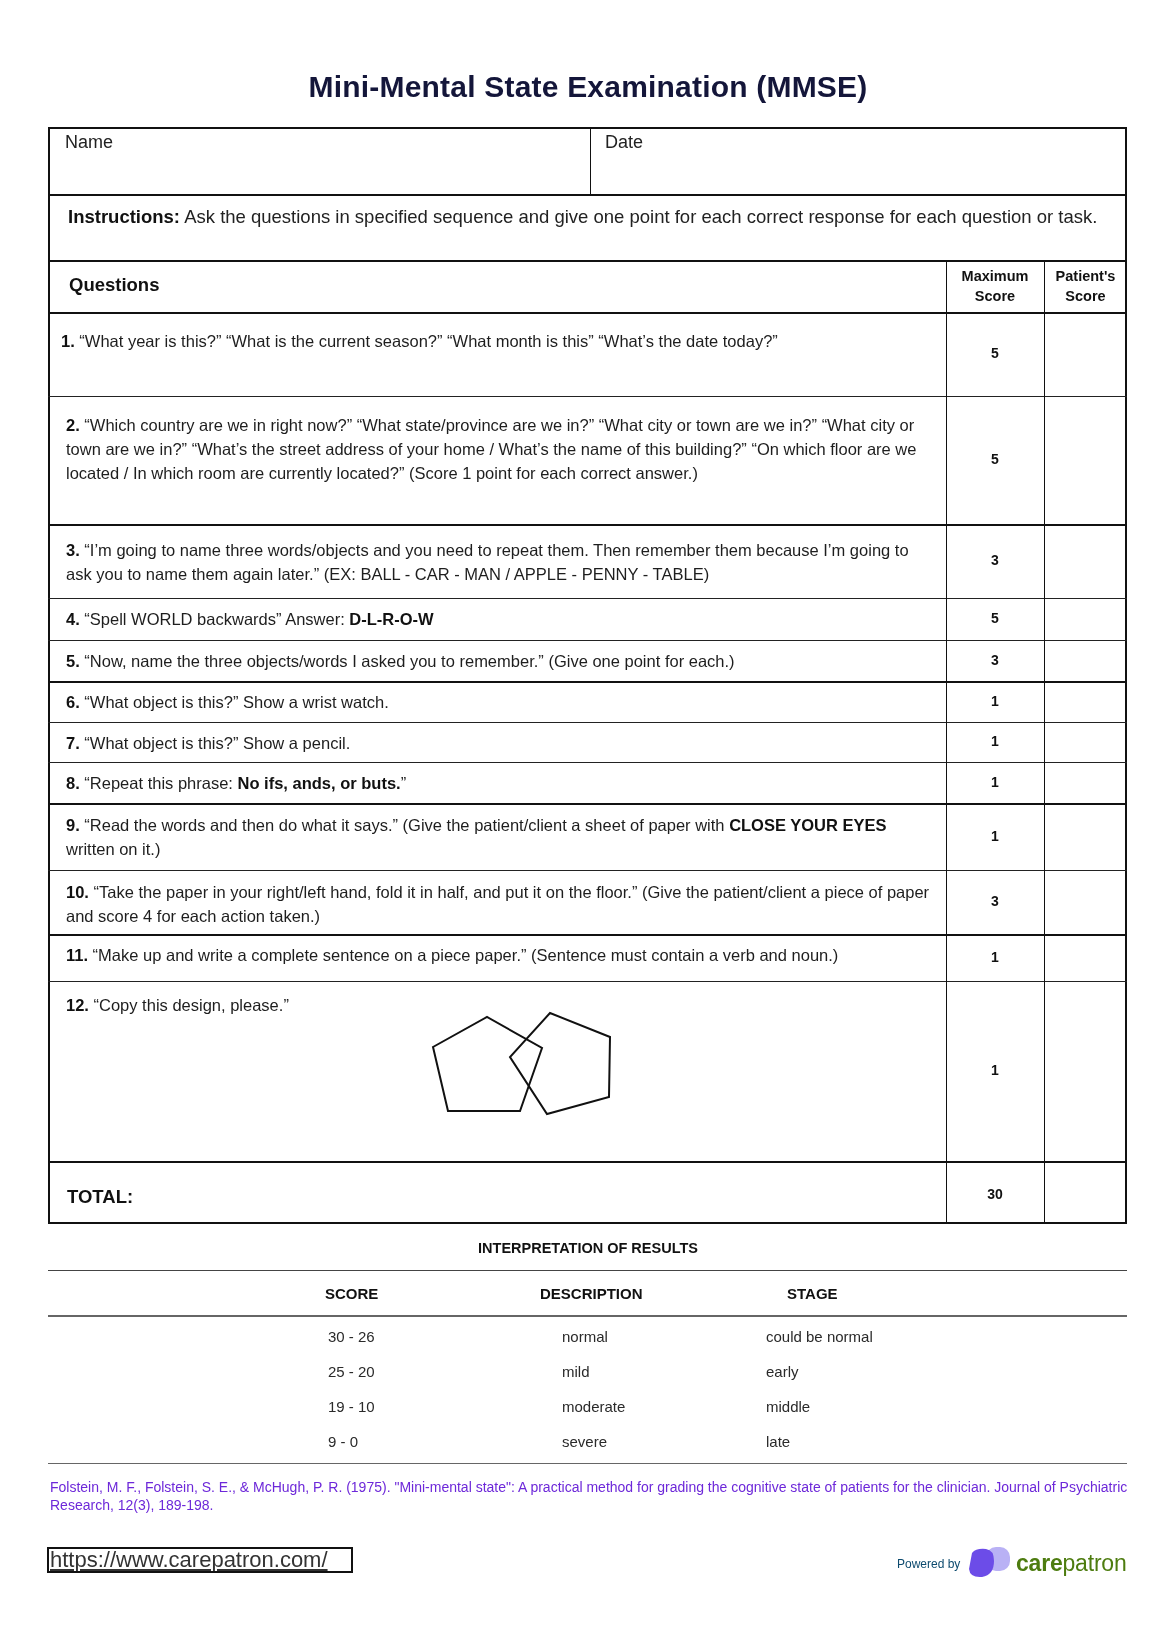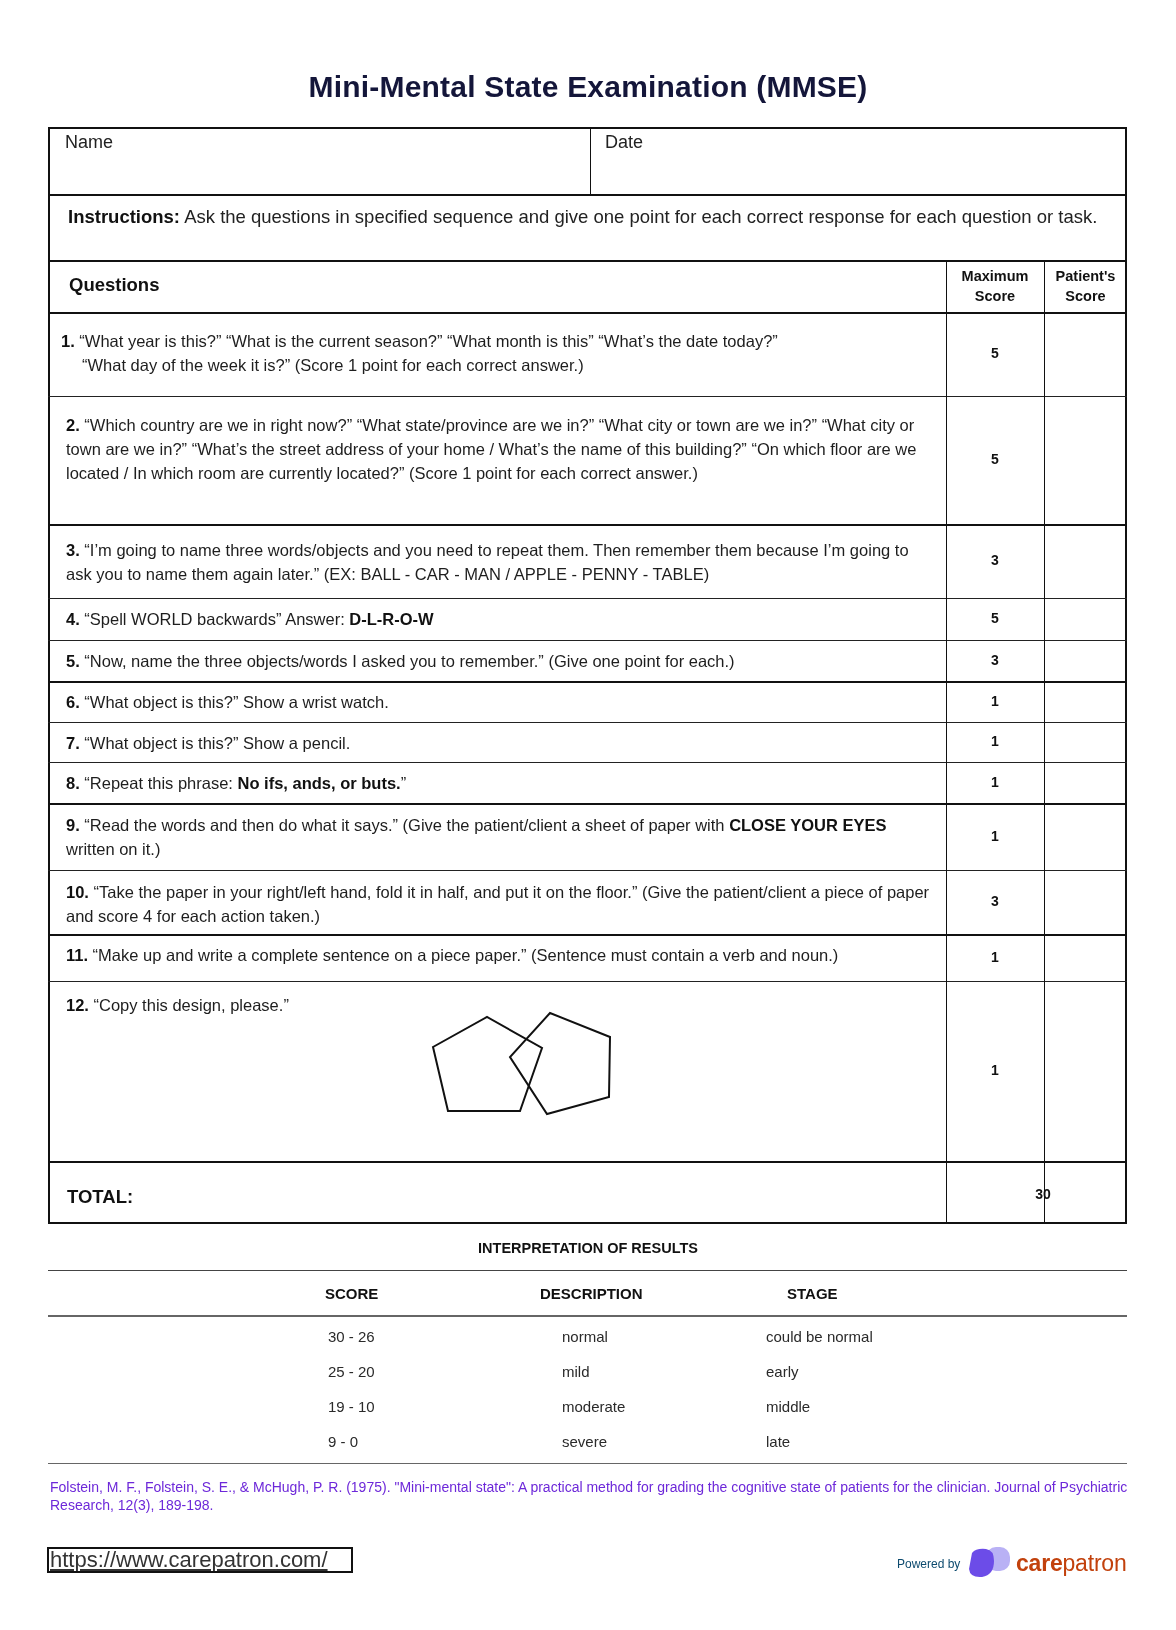--- a/index.html
+++ b/index.html
@@ -17,33 +17,33 @@
   .lbl { position: absolute; font-size: 18px; color: #222; }
   .qtext { position: absolute; left: 66px; width: 870px; font-size: 16.5px; line-height: 24px; color: #1e1e1e; }
   .qtext b { font-weight: bold; color: #111; }
   .maxcell { position: absolute; left: 946px; width: 98px; text-align: center; font-size: 14px; font-weight: bold; color: #111; }
   .hdrcol { position: absolute; font-size: 14.5px; font-weight: bold; text-align: center; line-height: 20px; color: #111; }
 
   #instructions { left: 68px; top: 204px; width: 1040px; font-size: 18.5px; line-height: 25px; color: #222; }
   #instructions b { color: #111; }
   #questions-hdr { left: 69px; top: 274px; font-size: 18.5px; font-weight: bold; color: #111; }
   #total-lbl { left: 67px; top: 1186px; font-size: 18.5px; font-weight: bold; color: #111; }
-  #total-val { top: 1186px; padding-left: 48px; }
+  #total-val { top: 1186px; }
 
   #interp-title { left: 0; width: 1176px; top: 1240px; text-align: center; font-size: 14.5px; font-weight: bold; color: #111; }
   .iline { position: absolute; left: 48px; width: 1079px; border-top: 1.5px solid #444; }
   .ihead { position: absolute; font-size: 15px; font-weight: bold; color: #111; }
   .icell { position: absolute; font-size: 15px; color: #2a2a2a; }
 
   #citation { left: 50px; top: 1478px; width: 1080px; font-size: 14px; line-height: 18px; color: #6d28d9; }
   #site-link { left: 47px; top: 1547px; width: 306px; height: 26px; border: 2px solid #111; box-sizing: border-box;
                font-size: 22px; line-height: 22px; color: #333; text-decoration: underline; padding-left: 1px; overflow: hidden; white-space: nowrap; }
   #powered { left: 897px; top: 1557px; font-size: 12px; color: #0c4a6e; }
   #logo { left: 966px; top: 1545px; width: 46px; height: 34px; }
-  #brand { left: 1016px; top: 1550px; font-size: 23px; color: #c2410c; letter-spacing: -0.2px; }
+  #brand { left: 1016px; top: 1550px; font-size: 23px; color: #4d7c0f; letter-spacing: -0.2px; }
   #brand b { font-weight: bold; }
 </style>
 </head>
 <body>
 
 <div id="title" class="abs">Mini-Mental State Examination (MMSE)</div>
 
 <div id="frame" class="abs"></div>
 <div class="hline thick" style="top:194px"></div>
 <div class="hline thick" style="top:260px"></div>
@@ -77,21 +77,21 @@
   <div>Maximum</div>
   <div>Score</div>
 </div>
 <div class="hdrcol" style="left:1044px; width:83px; top:266px">
   <div>Patient's</div>
   <div>Score</div>
 </div>
 
 <div id="qrows">
     <div>
-      <div class="qtext" style="top: 329px; left: 61px;"><b>1.</b><span> “What year is this?” “What is the current season?” “What month is this” “What’s the date today?”</span><div style="padding-left: 21px;">“What day of the week it is?” (Score 1 point for each correct answer.)</div></div>
+      <div class="qtext" style="top: 329px; left: 61px;"><b>1.</b><span> “What year is this?” “What is the current season?” “What month is this” “What’s the date today?”</span></div>
       <div class="maxcell" style="top: 345px;">5</div>
       <div style="position: absolute; left: 1046px; width: 79px; top: 314px; height: 81px;"></div>
     </div>
     <div>
       <div class="qtext" style="top: 413px;"><b>2.</b><span> “Which country are we in right now?” “What state/province are we in?” “What city or town are we in?” “What city or town are we in?” “What’s the street address of your home / What’s the name of this building?” “On which floor are we located / In which room are currently located?” (Score 1 point for each correct answer.)</span></div>
       <div class="maxcell" style="top: 451px;">5</div>
       <div style="position: absolute; left: 1046px; width: 79px; top: 398px; height: 125px;"></div>
     </div>
     <div>
       <div class="qtext" style="top: 538px;"><b>3.</b><span> “I’m going to name three words/objects and you need to repeat them. Then remember them because I’m going to ask you to name them again later.” (EX: BALL - CAR - MAN / APPLE - PENNY - TABLE)</span></div>

